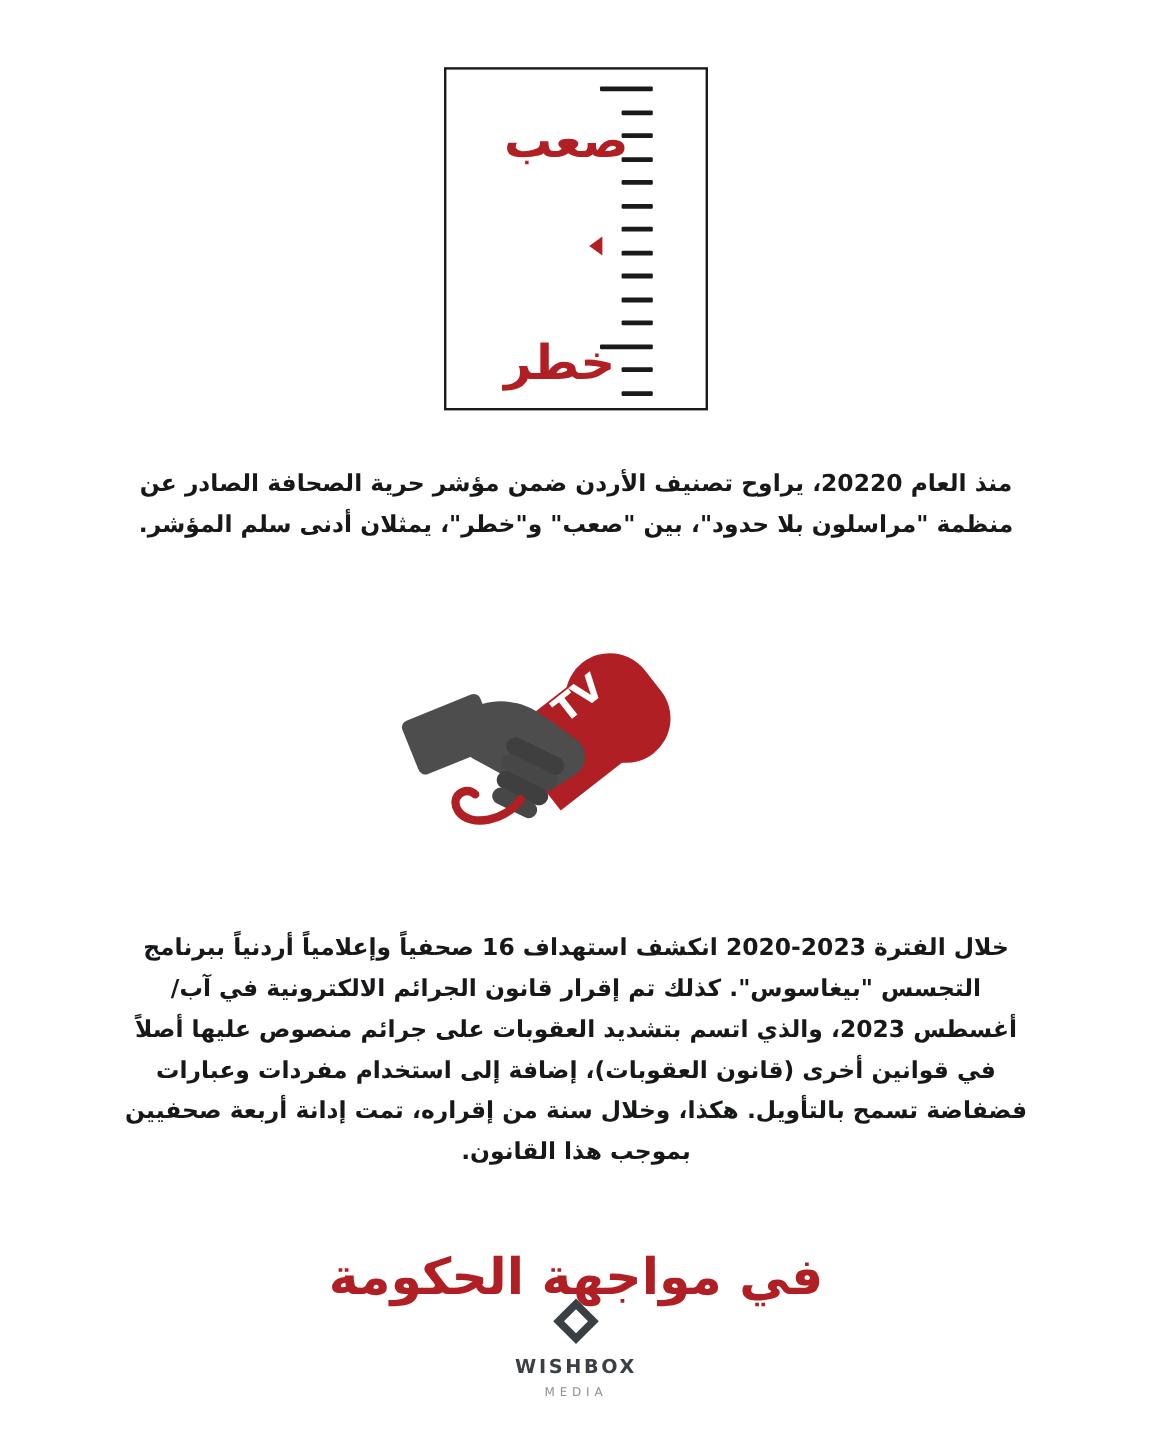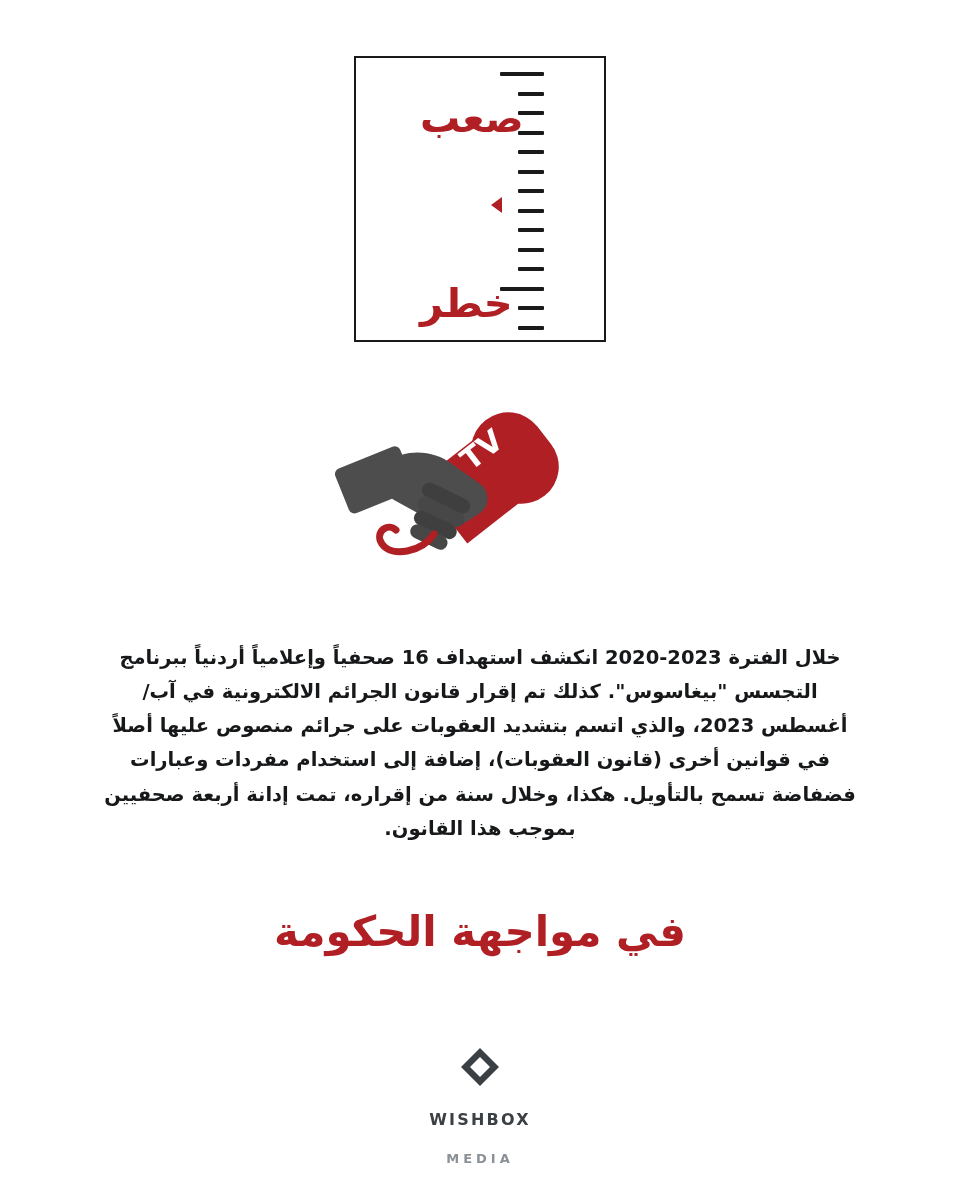--- a/index.html
+++ b/index.html
@@ -21,21 +21,21 @@
     height: 1200px;
     box-sizing: border-box;
     display: flex;
     flex-direction: column;
     align-items: center;
   }
 
   
   .gauge-card {
     position: relative;
-    width: 252px;
+    width: 220px;
     height: 286px;
     margin-top: 56px;
     border: 2px solid #1a1a1a;
     background: #ffffff;
     box-sizing: border-box;
   }
   .gauge-inner {
     position: absolute;
     inset: 0;
     display: flex;
@@ -135,34 +135,34 @@
 
   
   .footer {
     position: absolute;
     bottom: 34px;
     left: 0;
     right: 0;
     display: flex;
     flex-direction: column;
     align-items: center;
-    gap: 22px;
+    gap: 7px;
   }
   .logo-mark { display: block; }
   .logo-word {
     font-size: 16px;
     letter-spacing: 2.2px;
     font-weight: 700;
     color: #3b4044;
     direction: ltr;
   }
   .logo-sub {
-    font-size: 13px;
+    font-size: 10px;
     letter-spacing: 4px;
-    font-weight: 700;
+    font-weight: 400;
     color: #8b9196;
     direction: ltr;
   }
 </style>
 </head>
 <body>
 
 <div class="page">
 
   <div class="gauge-card">
@@ -186,20 +186,21 @@
       </div>
 
       <div class="pointer"></div>
 
       <div class="gauge-label top">صعب</div>
 
       <div class="gauge-label bottom">خطر</div>
     </div>
   </div>
 
+  <p class="para para-1">منذ العام 20220، يراوح تصنيف الأردن ضمن مؤشر حرية الصحافة الصادر عن منظمة "مراسلون بلا حدود"، بين "صعب" و"خطر"، يمثلان أدنى سلم المؤشر.</p>
 
   <div class="mic-wrap">
     <svg width="300" height="200" viewBox="0 0 300 200" xmlns="http://www.w3.org/2000/svg">
 
       <g transform="rotate(-38 185 70)">
         <rect x="148" y="22" width="74" height="96" rx="37" fill="#b01f24"></rect>
       </g>
 
       <g transform="rotate(-38 150 110)">
         <rect x="112" y="60" width="78" height="78" fill="#b01f24"></rect>

